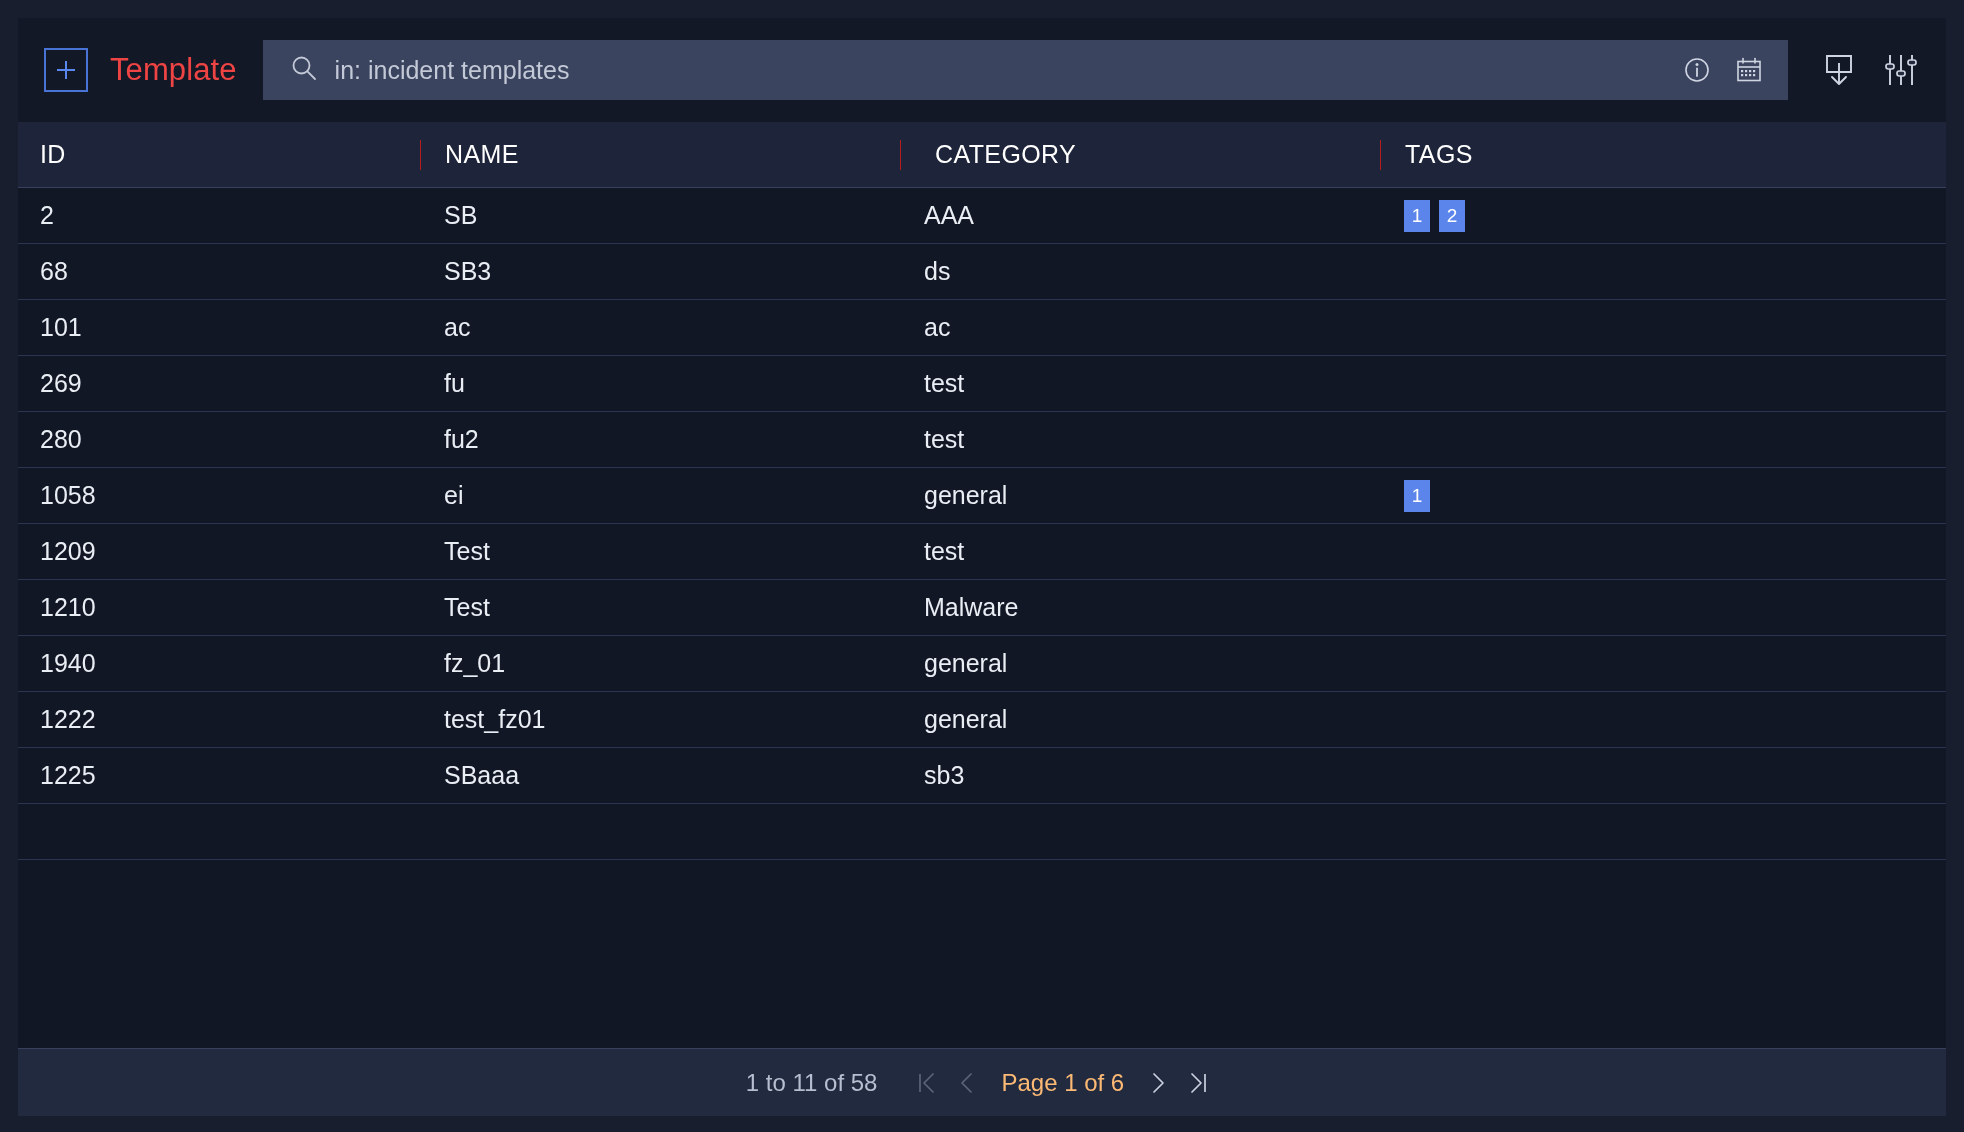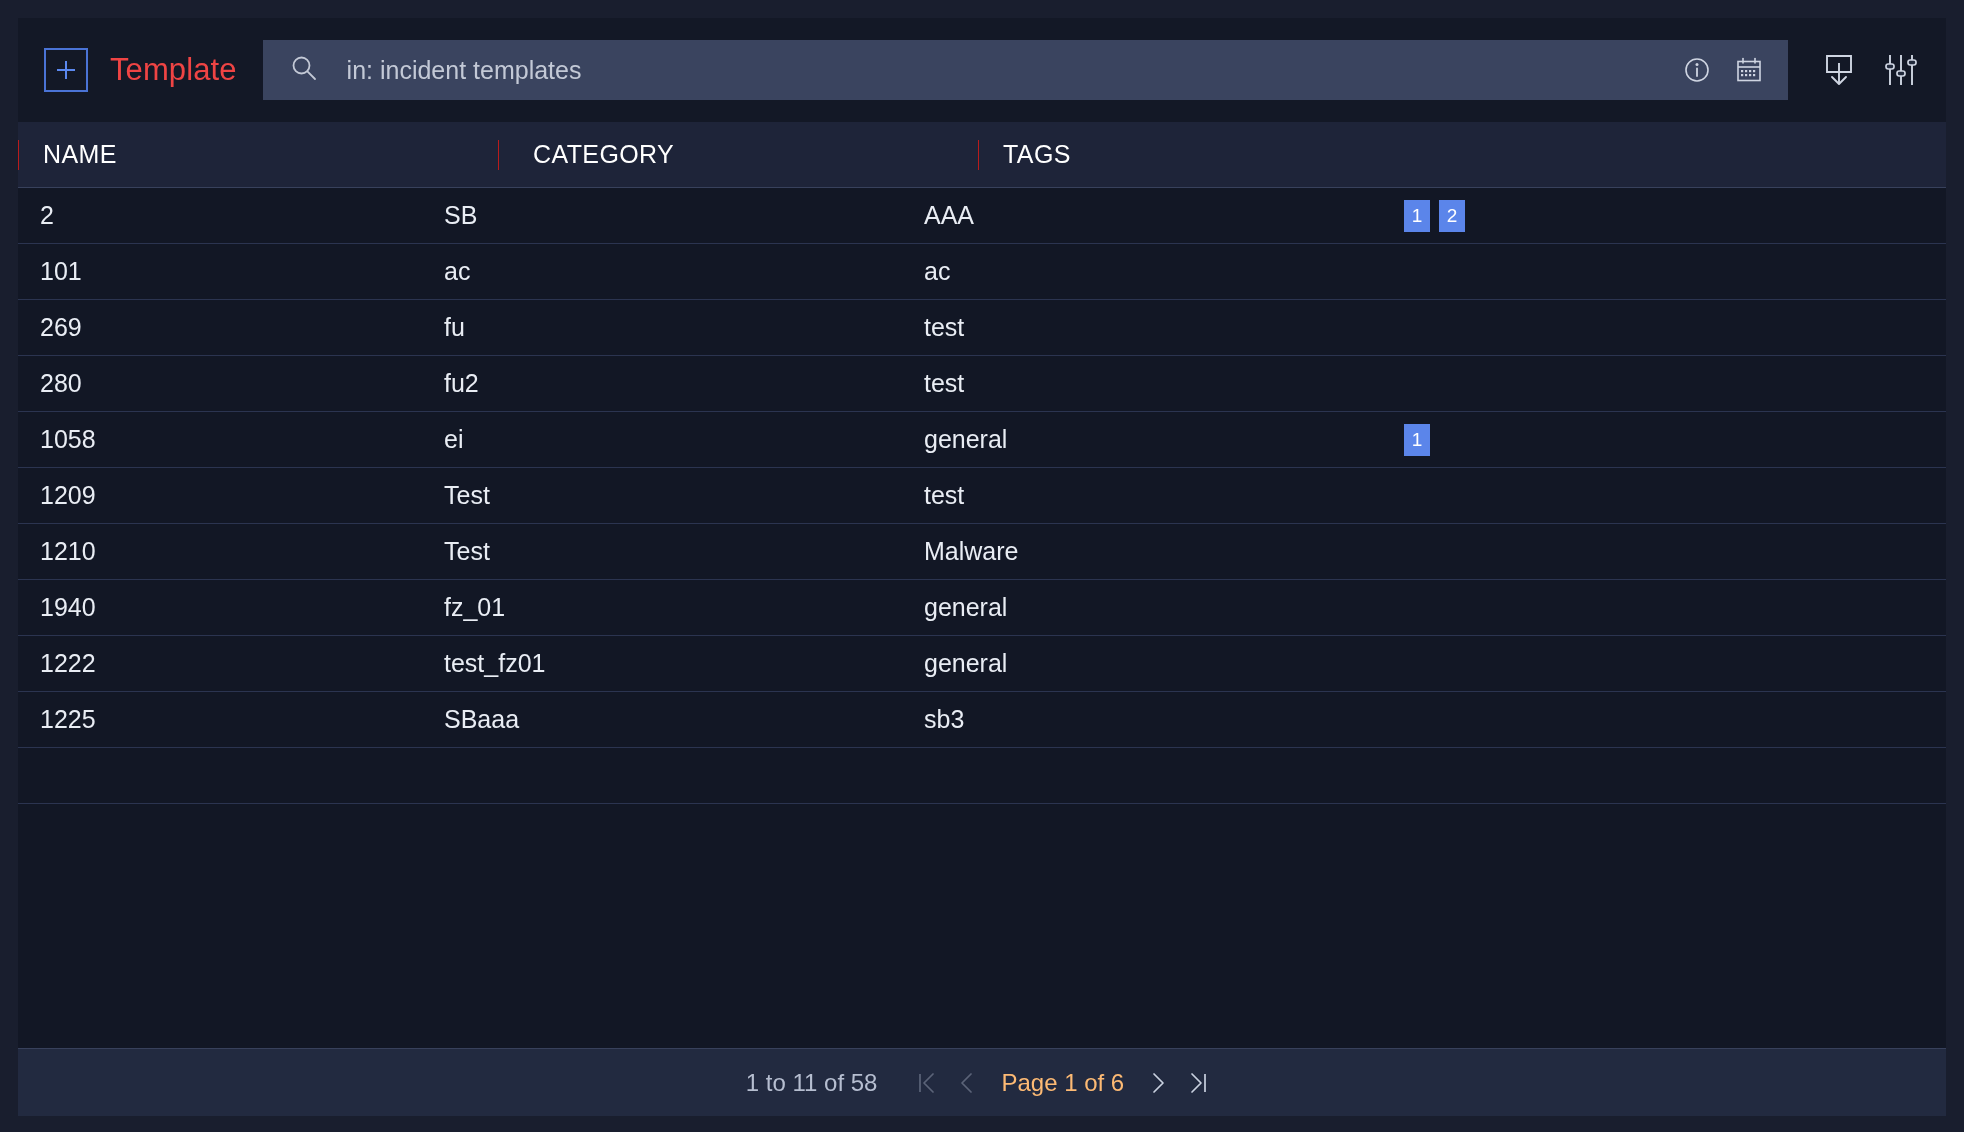--- a/index.html
+++ b/index.html
@@ -60,21 +60,21 @@
     flex: 1 1 auto;
     height: 60px;
     background: #3a445f;
     display: flex;
     align-items: center;
     padding: 0 24px 0 26px;
     min-width: 0;
   }
   .search-icon { flex: 0 0 auto; display: block; }
   .search-text {
-    margin-left: 28px;
+    margin-left: 16px;
     font-size: 25px;
     color: #c3c9d6;
     flex: 1 1 auto;
     white-space: nowrap;
     overflow: hidden;
     min-width: 0;
   }
   .search-actions { display: flex; align-items: center; gap: 22px; flex: 0 0 auto; }
   .icon-btn { display: flex; align-items: center; justify-content: center; cursor: pointer; }
 
@@ -249,38 +249,47 @@
           <rect x="15" y="21" width="8" height="5" rx="2.2" fill="#222a3c" stroke="#cfd5e2" stroke-width="1.7"></rect>
           <rect x="26" y="10" width="8" height="5" rx="2.2" fill="#222a3c" stroke="#cfd5e2" stroke-width="1.7"></rect>
         </svg>
       </span>
     </div>
   </div>
 
   <div class="table">
 
     <div class="thead">
+      <div class="cell col-id">ID</div>
       <div class="cell col-name divider">NAME</div>
       <div class="cell col-cat divider">CATEGORY</div>
       <div class="cell col-tags divider">TAGS</div>
     </div>
 
     <div class="tbody" id="tbody">
         <div class="trow">
           <div class="cell col-id">2</div>
           <div class="cell col-name">SB</div>
           <div class="cell col-cat">AAA</div>
           <div class="cell col-tags">
             <div class="tags-wrap">
               <span class="tag">1</span>
               <span class="tag">2</span>
             </div>
           </div>
         </div>
         <div class="trow">
+          <div class="cell col-id">68</div>
+          <div class="cell col-name">SB3</div>
+          <div class="cell col-cat">ds</div>
+          <div class="cell col-tags">
+            <div class="tags-wrap"></div>
+          </div>
+        </div>
+        <div class="trow">
           <div class="cell col-id">101</div>
           <div class="cell col-name">ac</div>
           <div class="cell col-cat">ac</div>
           <div class="cell col-tags">
             <div class="tags-wrap"></div>
           </div>
         </div>
         <div class="trow">
           <div class="cell col-id">269</div>
           <div class="cell col-name">fu</div>

